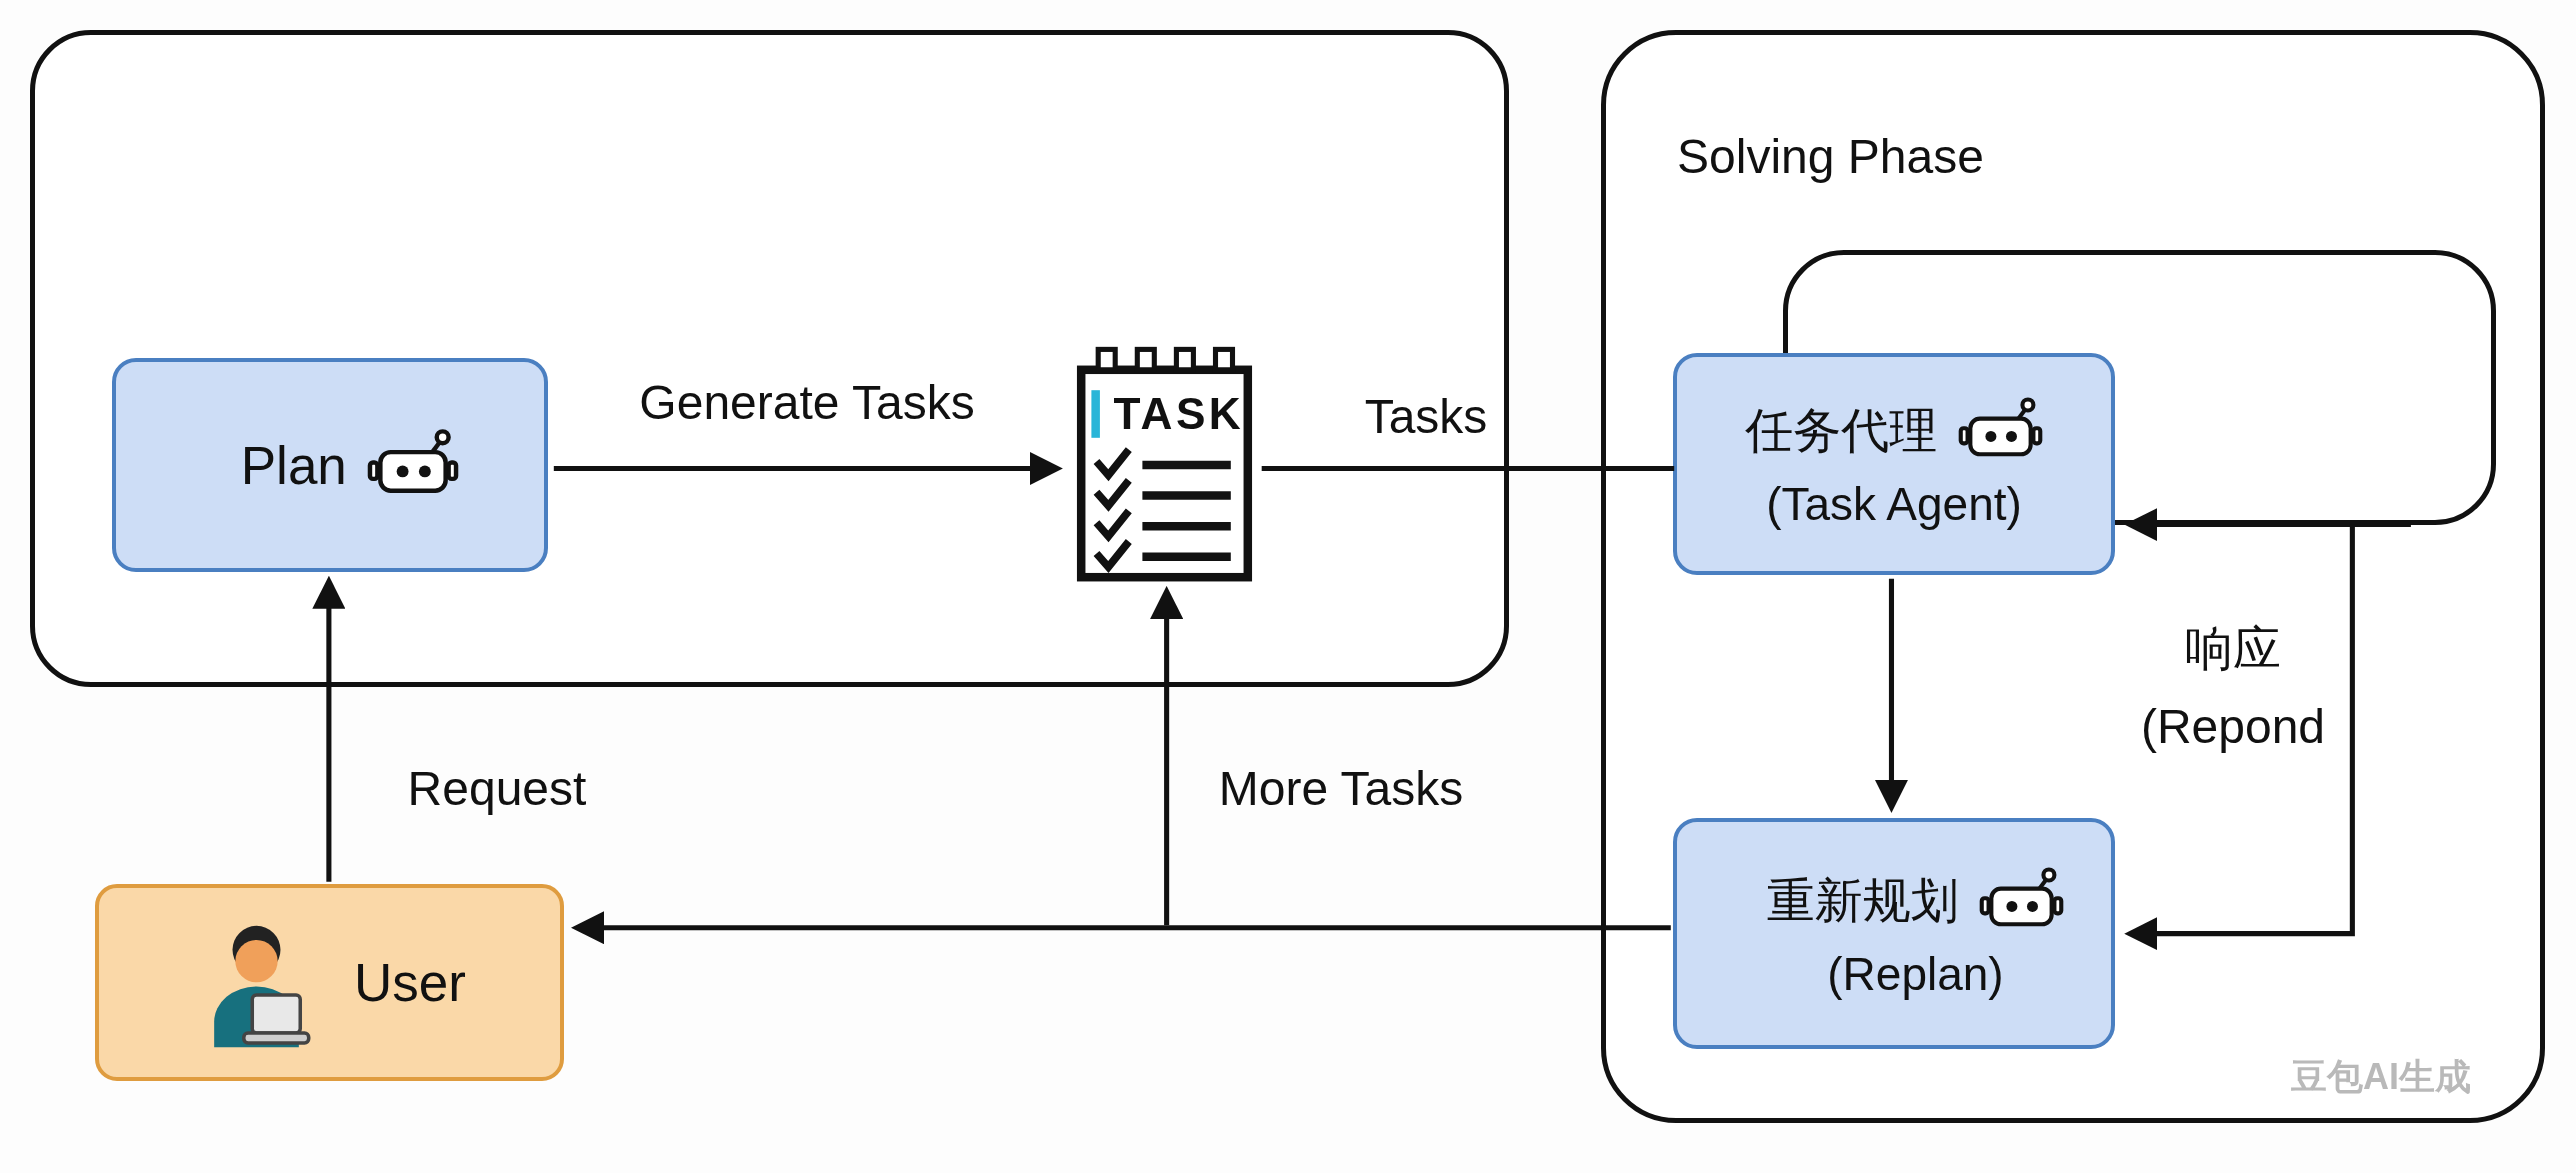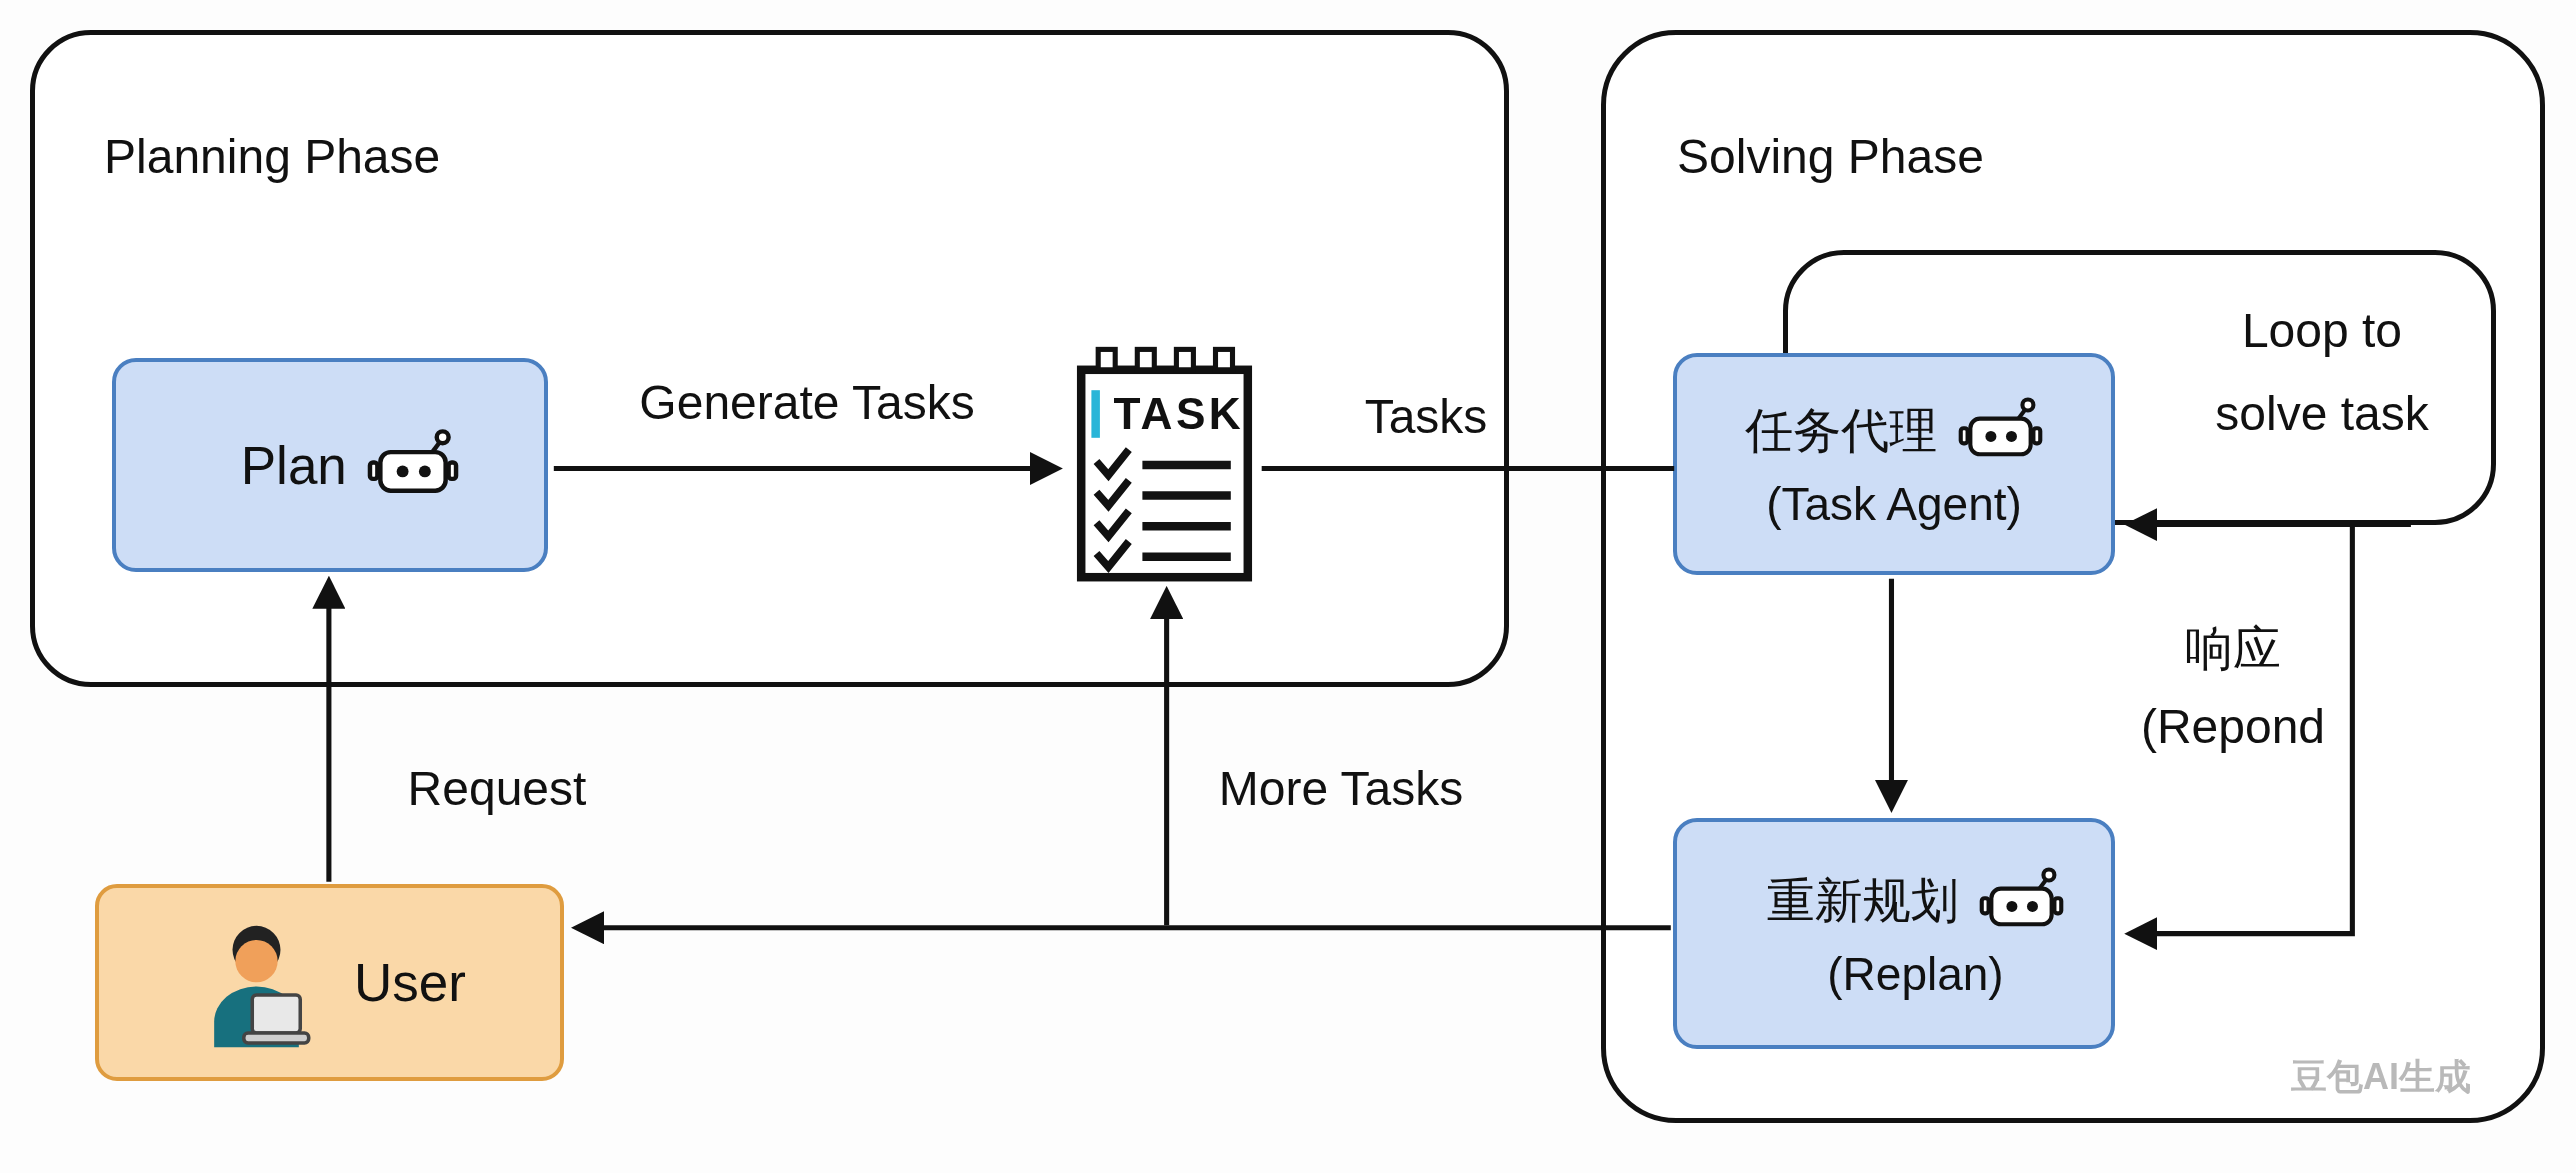--- a/index.html
+++ b/index.html
@@ -54,27 +54,22 @@
 </style>
 </head>
 <body>
 
 <div class="canvas">
 
   <div class="phase-box" id="planning-box"></div>
   <div class="phase-box" id="solving-box"></div>
   <div id="loop-box"></div>
 
-  <div class="label" id="planning-title">Planning Phase</div>
   <div class="label" id="solving-title">Solving Phase</div>
 
-  <div class="label" id="loop-label">
-    <div>Loop to</div>
-    <div>solve task</div>
-  </div>
 
   <div class="blue-box" id="plan-box">
     <div class="box-row">
       <span class="plan-text">Plan</span>
       <svg class="robot" viewBox="0 0 62 48">
         <line x1="44" y1="15" x2="50" y2="7" stroke="#111" stroke-width="3"></line>
         <circle cx="51" cy="5" r="4" fill="#fff" stroke="#111" stroke-width="3"></circle>
         <rect x="2" y="22" width="5" height="11" rx="2" fill="#fff" stroke="#111" stroke-width="3"></rect>
         <rect x="55" y="22" width="5" height="11" rx="2" fill="#fff" stroke="#111" stroke-width="3"></rect>
         <rect x="9" y="15" width="44" height="26" rx="7" fill="#fff" stroke="#111" stroke-width="3"></rect>

